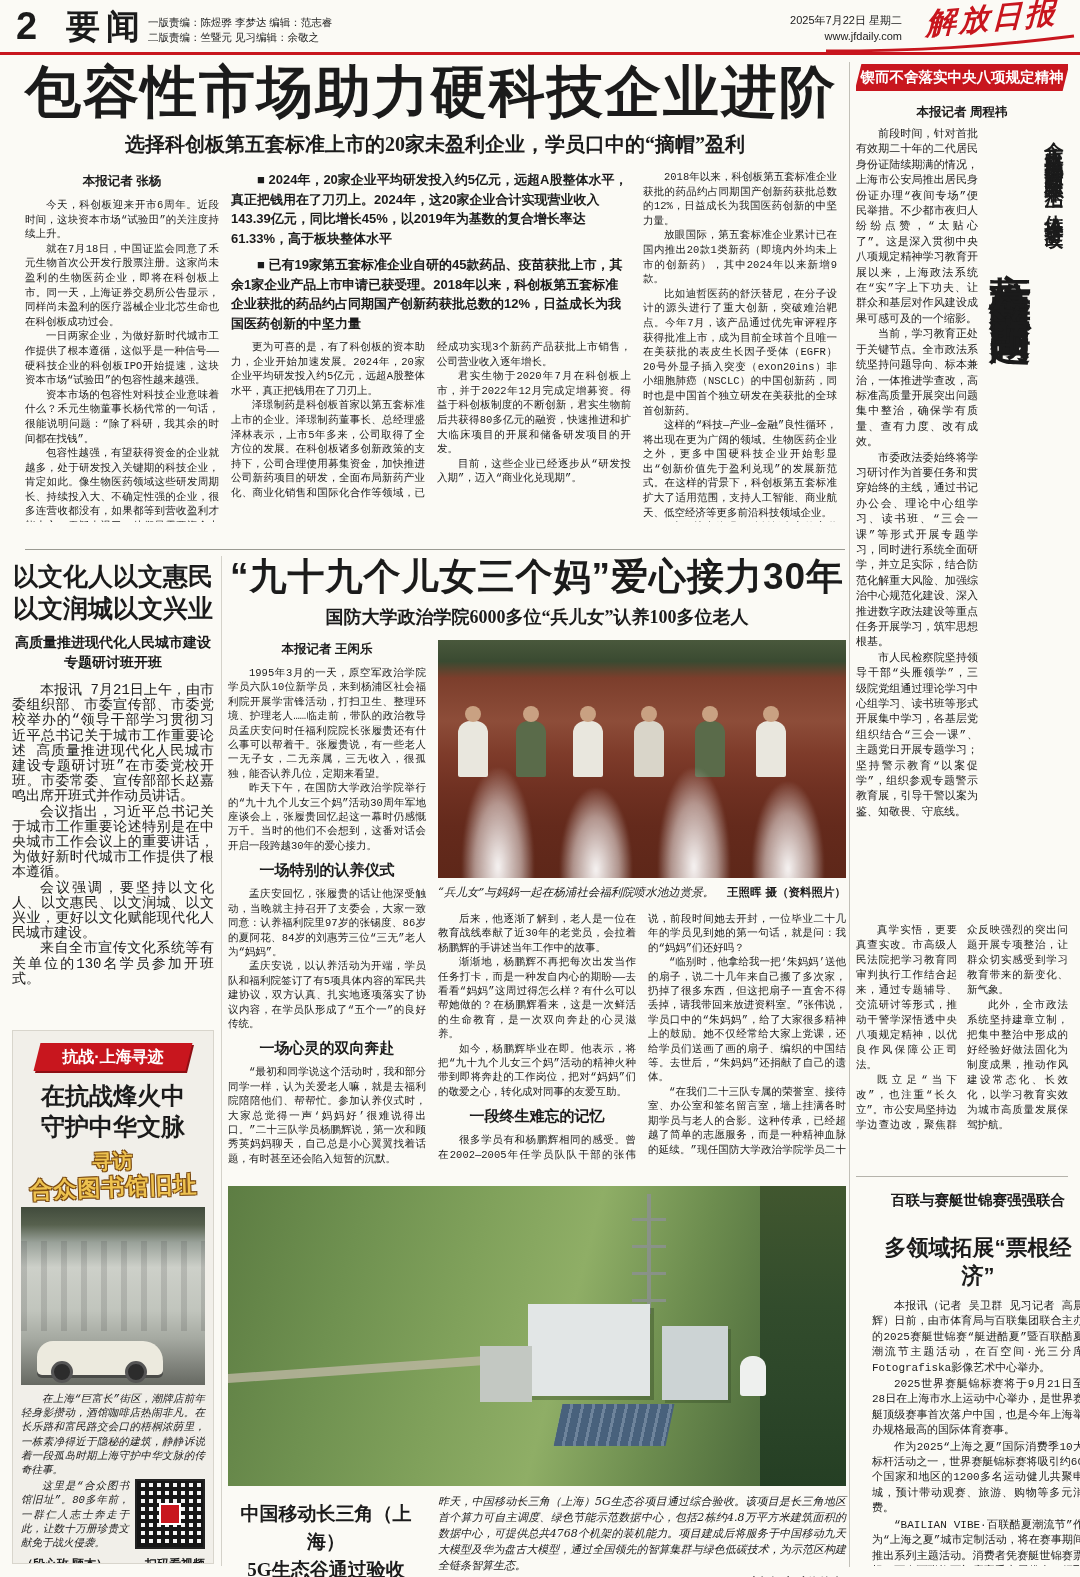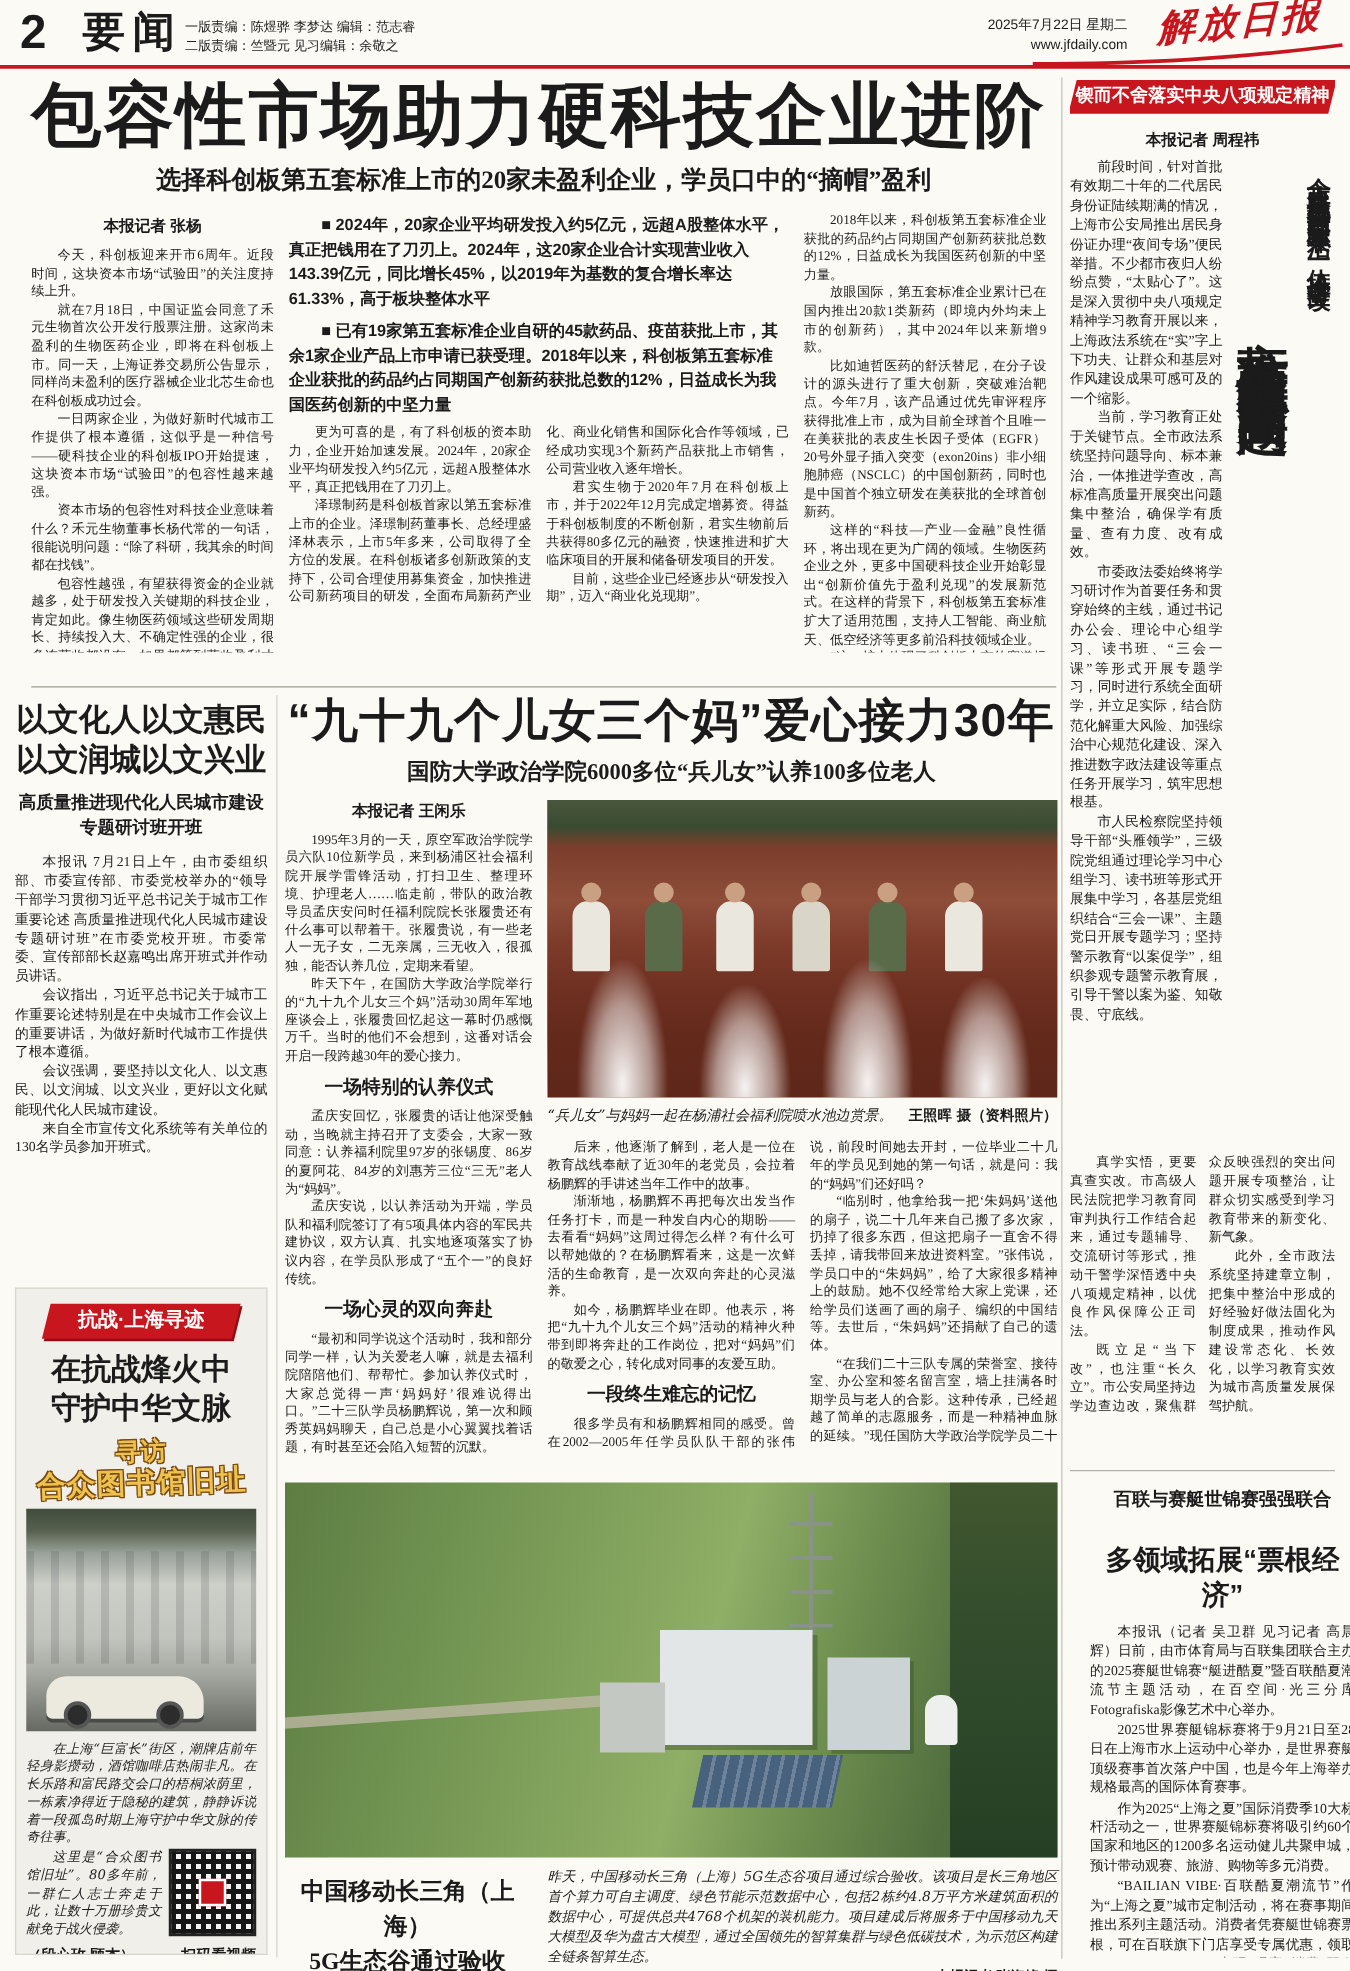--- a/index.html
+++ b/index.html
@@ -13,21 +13,21 @@
   .logo{position:absolute;right:22px;top:0px;color:#c8161e;font:bold italic 30px/36px "DejaVu Serif",serif;
         transform:rotate(-5deg) skewX(-6deg);letter-spacing:3px;}
   .swoosh{position:absolute;right:4px;top:34px;}
   .redrule{position:absolute;left:0;right:0;top:52px;height:3px;background:#c8161e;}
   
   .hdiv{position:absolute;left:25px;top:549px;width:820px;height:1px;background:#9a9a92;}
   .vline-a{position:absolute;left:849px;top:62px;bottom:10px;width:1px;background:#c2c0b8;}
   .vline-b{position:absolute;left:221px;top:556px;height:1010px;width:1px;background:#d4d2ca;}
   .sdiv{position:absolute;left:856px;top:1176px;width:212px;height:1px;background:#b5b3ab;}
   
-  .p{margin:0;text-indent:2em;}
+  .p{margin:0;text-indent:2em;font-family:Liberation Mono, monospace;}
   .byline{text-align:center;font:bold 12.5px/18px "Liberation Sans",sans-serif;margin:2px 0 8px;}
   
   .lead{position:absolute;left:25px;top:60px;width:820px;height:486px;}
   .lead h1{margin:0;text-align:left;font:900 56px/64px "Liberation Sans",sans-serif;letter-spacing:2px;}
   .lead .deck{margin-top:7px;text-align:center;font:bold 20px/26px "Liberation Serif",serif;}
   .lead-cols{display:flex;gap:12px;margin-top:13px;height:352px;overflow:hidden;}
   .lcol{width:194px;font-size:10.5px;line-height:14.6px;text-align:justify;overflow:hidden;}
   .mid2{width:400px;overflow:hidden;}
   .hl-list .p{font:bold 13px/19.5px "Liberation Sans",sans-serif;margin-bottom:7px;}
   .flow2{column-count:2;column-gap:12px;margin-top:6px;height:198px;overflow:hidden;
@@ -43,21 +43,21 @@
   .lvtitle{width:56px;margin-left:4px;writing-mode:vertical-rl;text-orientation:upright;
            font:900 42px/56px "Liberation Sans",sans-serif;letter-spacing:4px;padding-top:112px;}
   .lvsub{width:28px;margin-left:2px;writing-mode:vertical-rl;text-orientation:upright;
          font:bold 19px/28px "Liberation Serif",serif;letter-spacing:3px;}
   .llower{margin-top:8px;column-count:2;column-gap:10px;height:228px;overflow:hidden;
           font-size:10.5px;line-height:15px;text-align:justify;}
   
   .culture{position:absolute;left:12px;top:556px;width:202px;height:458px;overflow:hidden;}
   .culture h2{margin:4px 0 0;text-align:center;font:900 25px/32px "Liberation Sans",sans-serif;}
   .culture .csub{margin-top:9px;text-align:center;font:bold 14px/20px "Liberation Serif",serif;}
-  .cbody{margin-top:10px;font-size:11px;line-height:15.2px;text-align:justify;height:330px;overflow:hidden;}
+  .cbody{margin-top:10px;font-size:14px;line-height:15.2px;text-align:justify;height:330px;overflow:hidden;}
   
   .heritage{position:absolute;left:12px;top:1030px;width:202px;height:534px;background:#f1efe9;
             border:1px solid #d8d5cc;box-sizing:border-box;padding:8px 8px 6px;overflow:hidden;}
   .badge{width:152px;margin:4px auto 0;background:#c8161e;color:#fff;text-align:center;
          font:bold 16px/28px "Liberation Sans",sans-serif;transform:skewX(-14deg);box-shadow:2px 2px 0 #8d0f14;}
   .badge span{display:block;transform:skewX(14deg);}
   .hhead{margin-top:10px;text-align:center;font:bold 24px/31px "Liberation Serif",serif;}
   .gold{margin-top:6px;text-align:center;transform:rotate(-2deg);
         font:900 20px/24px "DejaVu Serif",serif;color:#eec24f;
         text-shadow:1px 1px 0 #7a4a12,-1px -1px 0 #7a4a12,1px -1px 0 #7a4a12,-1px 1px 0 #7a4a12;}

